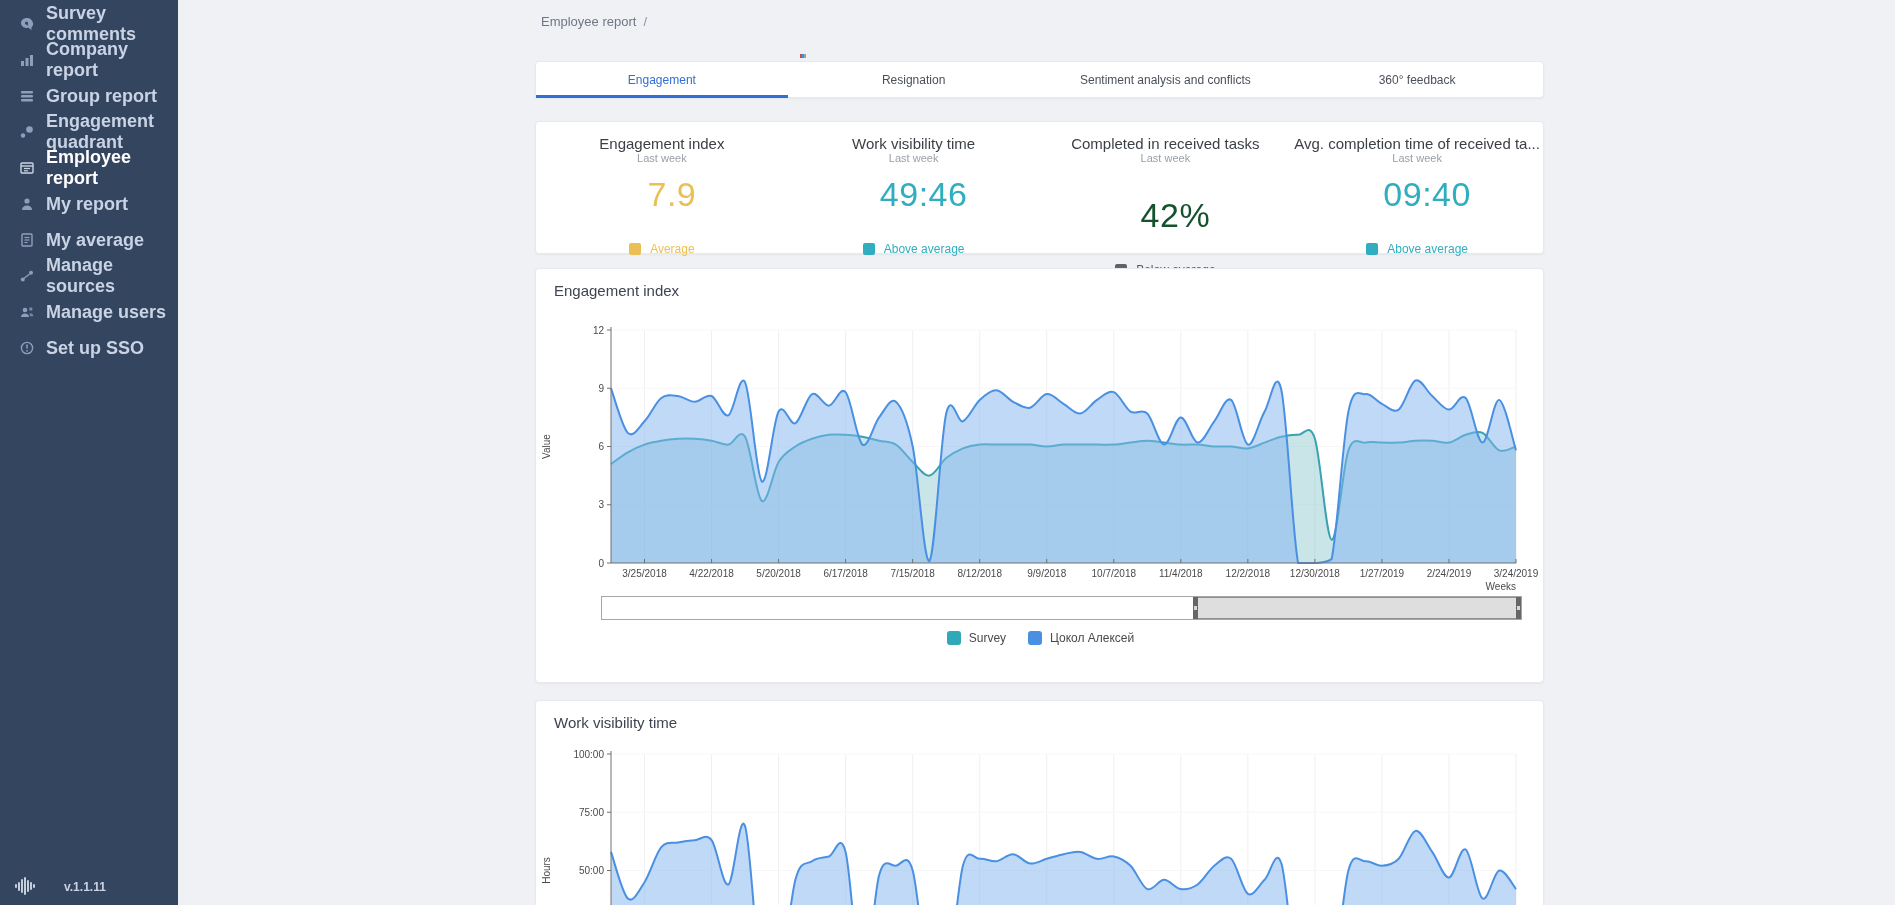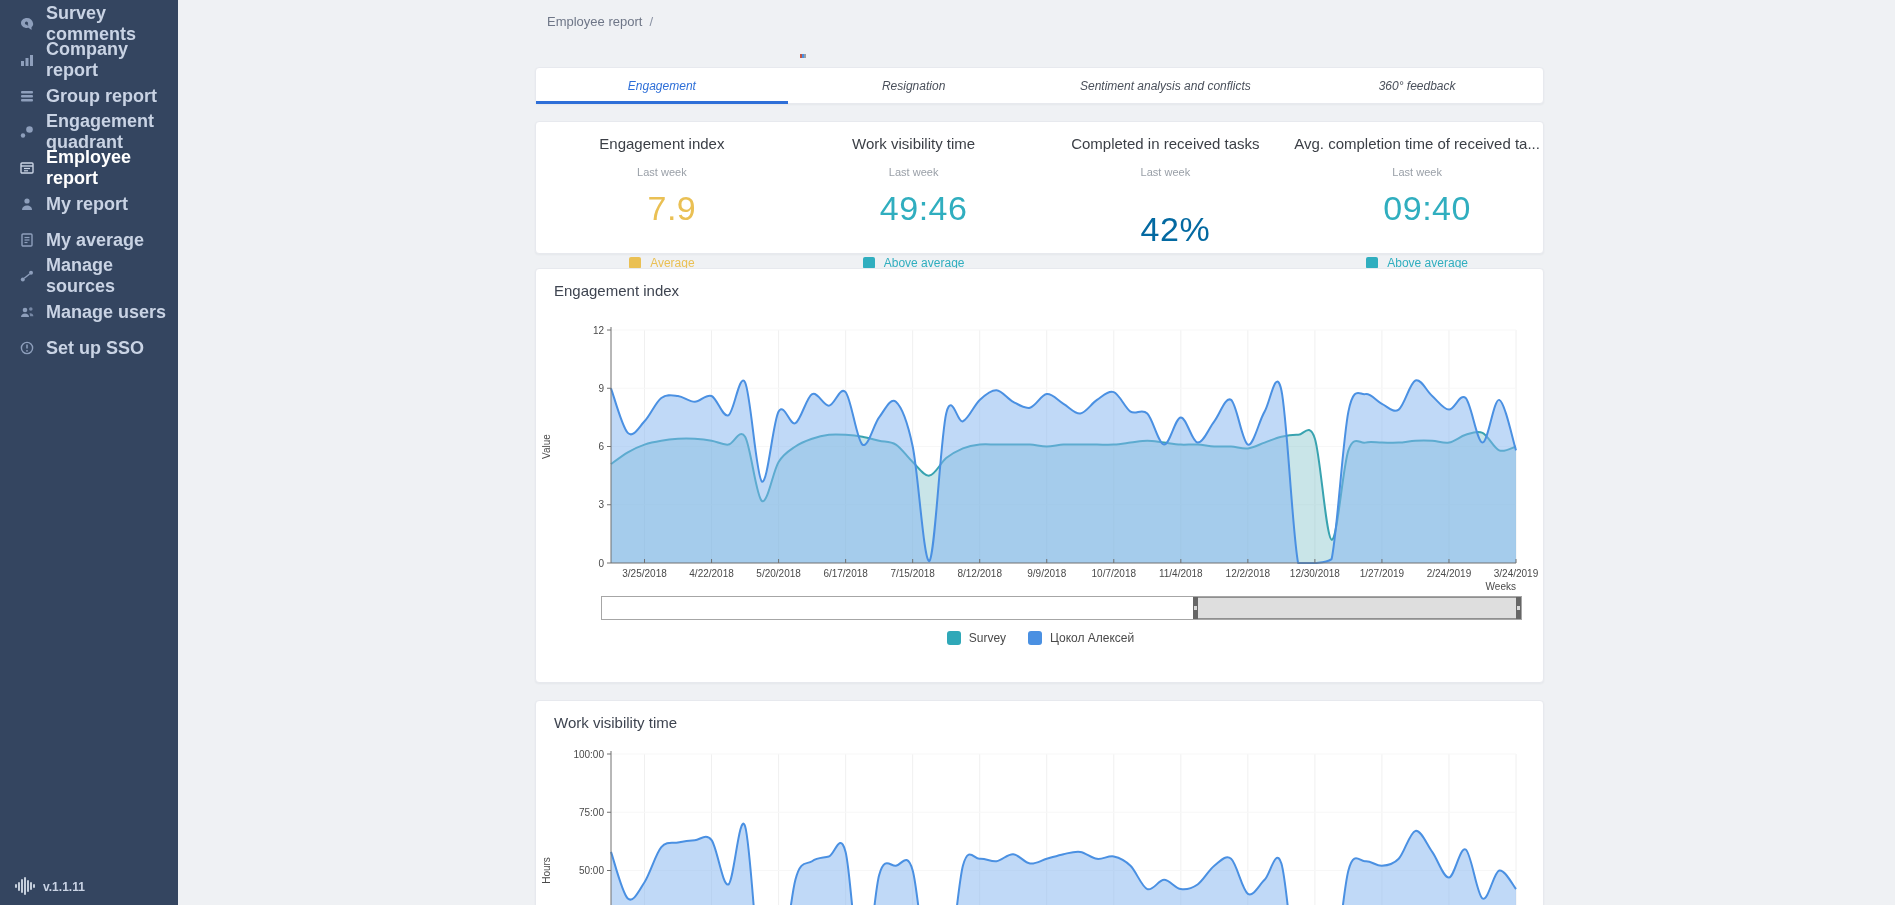--- a/index.html
+++ b/index.html
@@ -6,46 +6,46 @@
   body{font-family:"Liberation Sans",sans-serif;background:#EFF1F4;}
   .app{position:relative;width:1895px;height:905px;overflow:hidden;background:#EFF1F4;}
 
   
   .sidebar{position:absolute;left:0;top:0;width:178px;height:100%;background:#344560;color:#C9D3E4;}
   .nav{padding-top:6px;}
   .nav-item{display:flex;align-items:center;gap:11px;height:36px;padding-left:19px;cursor:pointer;font-size:18px;font-weight:600;color:#C9D3E4;}
   .nav-item .ic{width:16px;height:16px;flex:0 0 16px;display:flex;align-items:center;justify-content:center;}
   .nav-item svg{display:block;}
   .nav-item.active{color:#FFFFFF;}
-  .sidebar-footer{position:absolute;left:15px;bottom:10px;display:flex;align-items:flex-end;gap:8px;}
+  .sidebar-footer{position:absolute;left:15px;bottom:10px;display:flex;align-items:flex-end;gap:29px;}
   .wave-logo{display:flex;align-items:center;gap:1px;height:18px;}
   .wave-logo span{width:2px;background:#DFE7F2;opacity:.85;border-radius:1px;}
   .version{font-size:12px;font-weight:600;color:#C9D3E4;margin-bottom:1px;}
 
   
   .content{position:absolute;left:178px;top:0;right:0;height:100%;}
   .column{position:absolute;left:357px;top:0;width:1009px;}
-  .breadcrumb{position:absolute;top:14px;left:12px;font-size:13px;color:#6E7687;}
+  .breadcrumb{position:absolute;top:14px;left:6px;font-size:13px;color:#6E7687;}
   .breadcrumb .sep{margin-left:7px;color:#8A92A3;}
   .tiny-art{position:absolute;left:265px;top:54px;width:6px;height:4px;
     background:linear-gradient(90deg,#c05545 0 2px,#4a90e2 2px 4px,#9aa0a6 4px 6px);}
 
   .card{position:absolute;left:0;width:1009px;background:#fff;border:1px solid #E7E9EE;border-radius:4px;box-shadow:0 1px 2px rgba(40,50,70,.05);box-sizing:border-box;}
 
   
-  .tabs-card{top:67px;height:37px;display:flex;font-style:italic;}
+  .tabs-card{top:61px;height:37px;display:flex;}
   .tab{position:relative;flex:1;display:flex;align-items:center;justify-content:center;font-size:12px;color:#4A505B;cursor:pointer;}
   .tab.active{color:#2E6FD8;}
   .tab.active::after{content:"";position:absolute;left:0;right:0;bottom:-1px;height:3px;background:#2E6FD8;}
 
   
   .kpi-card{top:121px;height:133px;display:flex;}
   .kpi{flex:1;text-align:center;padding-top:13px;}
   .kpi-title{font-size:15px;color:#3B3F46;white-space:nowrap;overflow:hidden;}
-  .kpi-period{font-size:11px;color:#9AA0A8;margin-top:14px;}
+  .kpi-period{font-size:11px;color:#9AA0A8;margin-top:0;}
   .kpi-value{font-size:34px;margin-top:11px;letter-spacing:.5px;padding-left:20px;}
   .kpi-status{display:inline-flex;align-items:center;gap:9px;margin-top:28px;font-size:12px;}
   .kpi-square{width:12px;height:12px;border-radius:2px;display:inline-block;}
 
   
   .chart1-card{top:268px;height:415px;}
   .chart2-card{top:700px;height:415px;overflow:hidden;}
   .chart-title{position:absolute;left:18px;top:13px;font-size:15px;color:#3E4450;}
   .chart-area{position:absolute;left:0;top:40px;width:1009px;}
   svg{font-family:"Liberation Sans",sans-serif;}
@@ -224,21 +224,21 @@
           <div class="kpi-period">Last week</div>
           <div class="kpi-value" style="color: rgb(48, 174, 191);">49:46</div>
           <div class="kpi-status" style="color: rgb(48, 174, 191);">
               <span class="kpi-square" style="background: rgb(48, 174, 191);"></span>
               <span>Above average</span>
             </div>
         </div>
         <div class="kpi">
           <div class="kpi-title">Completed in received tasks</div>
           <div class="kpi-period">Last week</div>
-          <div class="kpi-value" style="color: #0369a1; margin-top: 32px;">42%</div>
+          <div class="kpi-value" style="color: #14532d; margin-top: 32px;">42%</div>
           <div class="kpi-status" style="color: rgb(84, 88, 95);">
               <span class="kpi-square" style="background: rgb(95, 99, 104);"></span>
               <span>Below average</span>
             </div>
         </div>
         <div class="kpi">
           <div class="kpi-title">Avg. completion time of received ta...</div>
           <div class="kpi-period">Last week</div>
           <div class="kpi-value" style="color: rgb(48, 174, 191);">09:40</div>
           <div class="kpi-status" style="color: rgb(48, 174, 191);">

